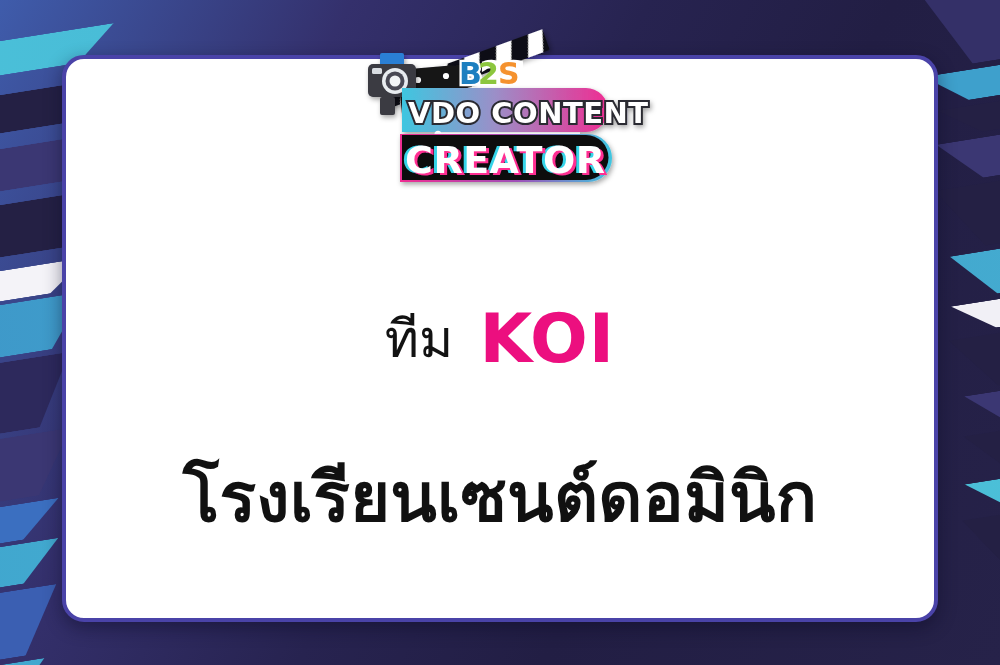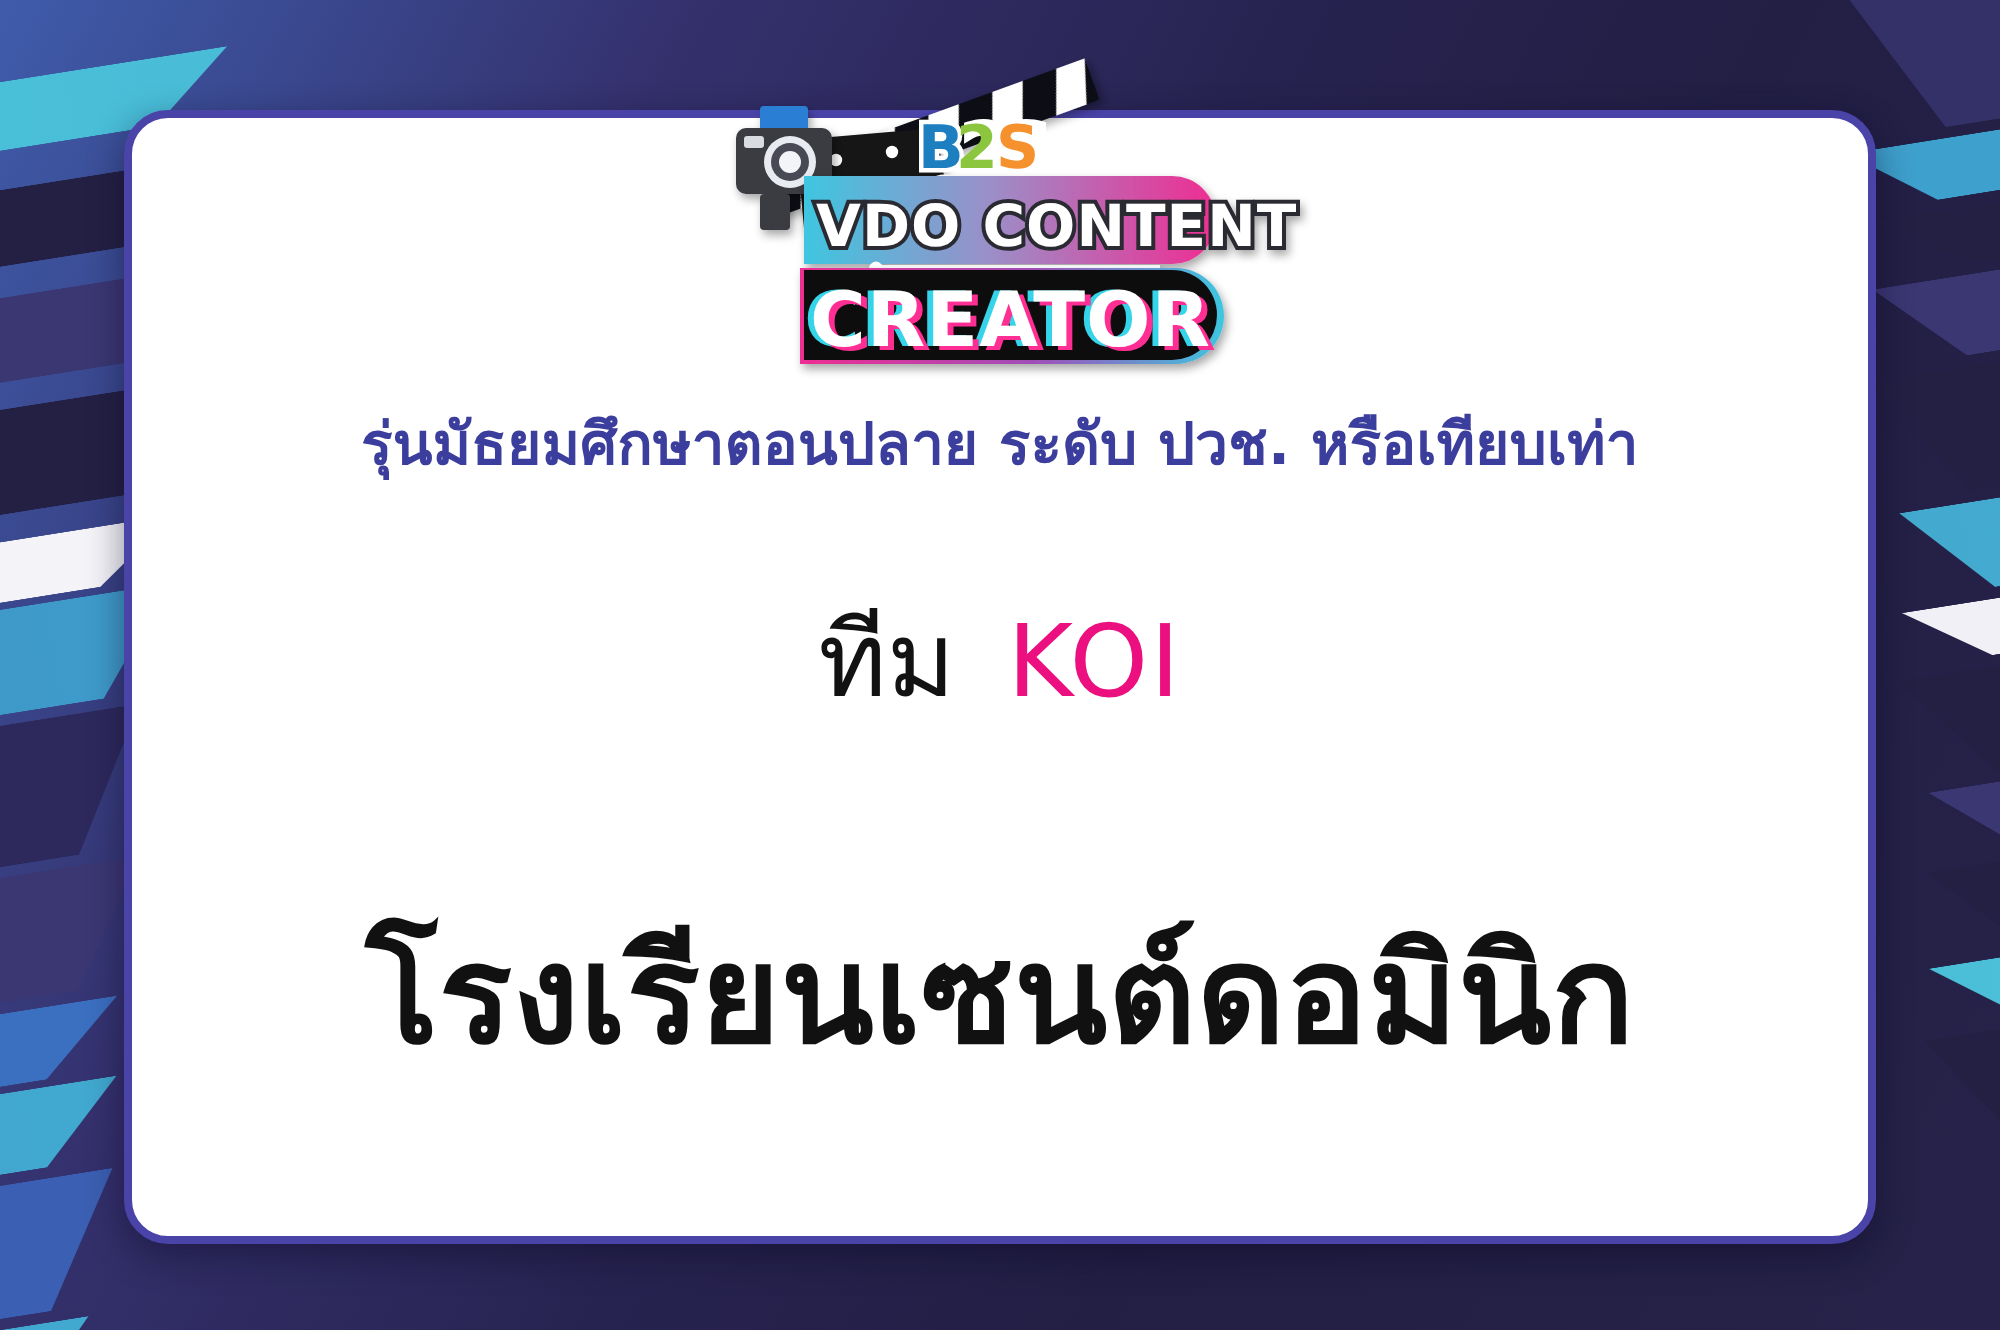--- a/index.html
+++ b/index.html
@@ -87,22 +87,22 @@
   }
   #team-word {
     font-size: 52px;
     font-weight: 400;
     color: #121212;
     vertical-align: middle;
     letter-spacing: 0px;
     margin-top: 29px;
   }
   #team-name {
-    font-size: 50px;
-    font-weight: 400;
+    font-size: 68px;
+    font-weight: 700;
     color: #ec0f7f;
     vertical-align: middle;
     margin-left: 26px;
     letter-spacing: 1px;
   }
   #school {
     top: 443px;
     font-size: 68px;
     font-weight: 700;
     color: #111111;
@@ -215,21 +215,20 @@
       <g filter="url(#softShadow)">
         <path d="M50 126 L238 126 A24 24 0 0 1 238 174 L50 174 Z" fill="url(#edgeGrad)"></path>
         <path d="M52 127 L236 127 A22 22 0 0 1 236 172 L52 172 Z" fill="#0d0d10"></path>
         <text x="55" y="165" font-family="'DejaVu Sans','Liberation Sans',sans-serif" font-weight="bold" font-size="38" letter-spacing="0.5" fill="#36d4e8" transform="translate(-3,0)">CREATOR</text>
         <text x="55" y="165" font-family="'DejaVu Sans','Liberation Sans',sans-serif" font-weight="bold" font-size="38" letter-spacing="0.5" fill="#ff2f92" transform="translate(3,2)">CREATOR</text>
         <text x="55" y="165" font-family="'DejaVu Sans','Liberation Sans',sans-serif" font-weight="bold" font-size="38" letter-spacing="0.5" fill="#ffffff">CREATOR</text>
       </g>
     </svg>
   </div>
 
-  <div class="card-text" id="subtitle">รุ่นมัธยมศึกษาตอนปลาย ระดับ ปวช. หรือเทียบเท่า</div>
 
   <div class="card-text" id="team-line">
     <span id="team-word">ทีม</span><span id="team-name">KOI</span>
   </div>
 
   <div class="card-text" id="school">โรงเรียนเซนต์ดอมินิก</div>
 
 </div>
 
 </body></html>

